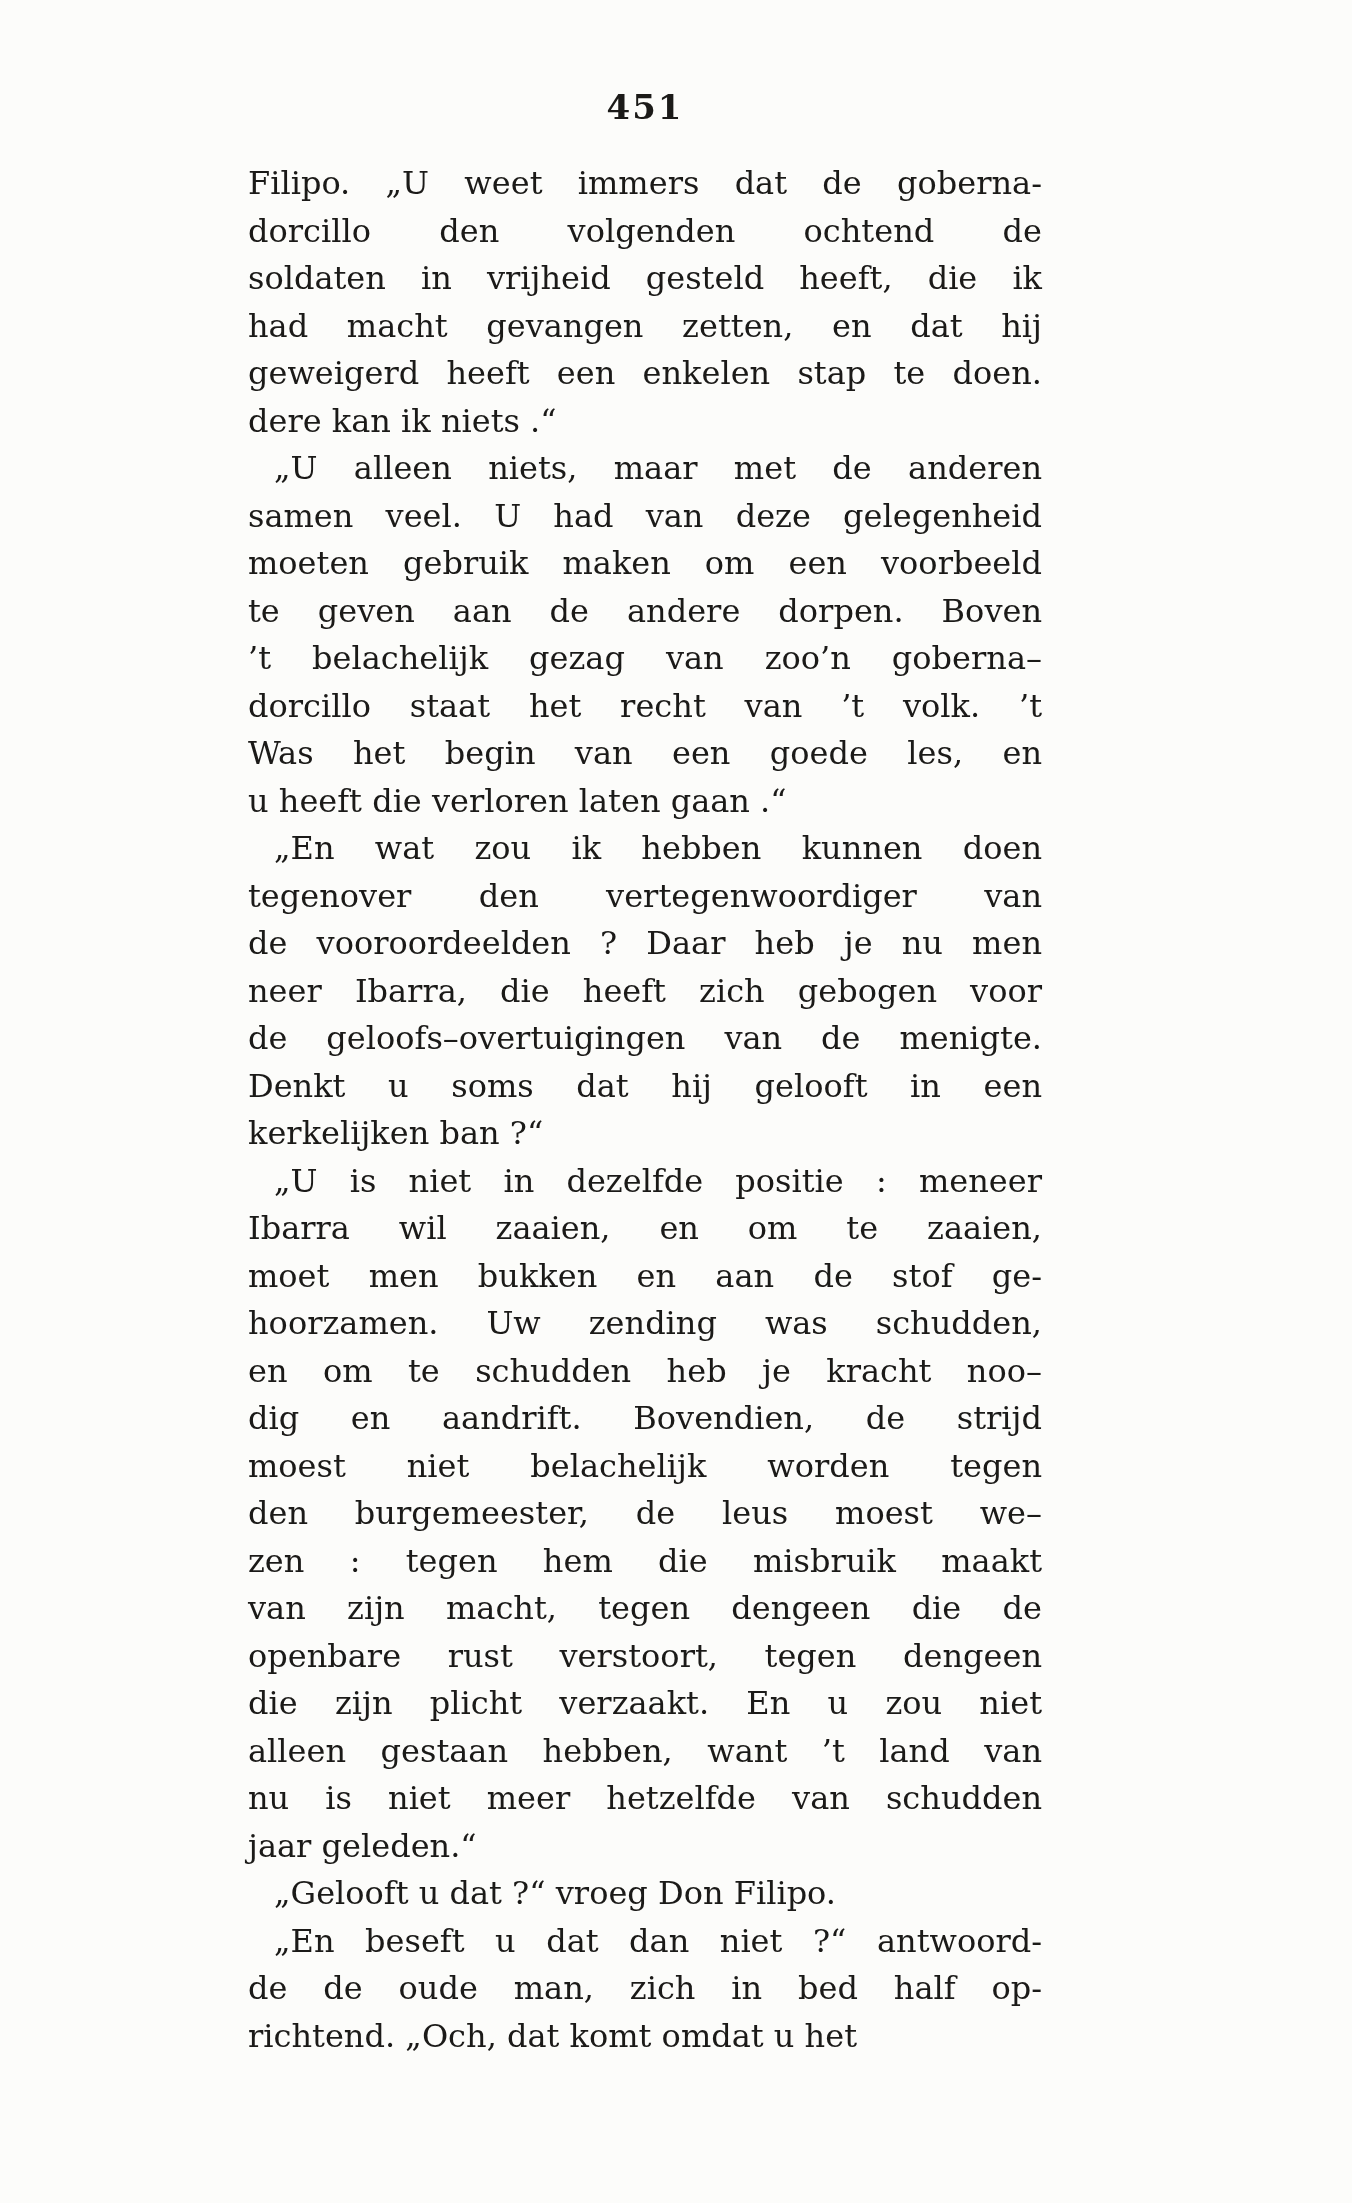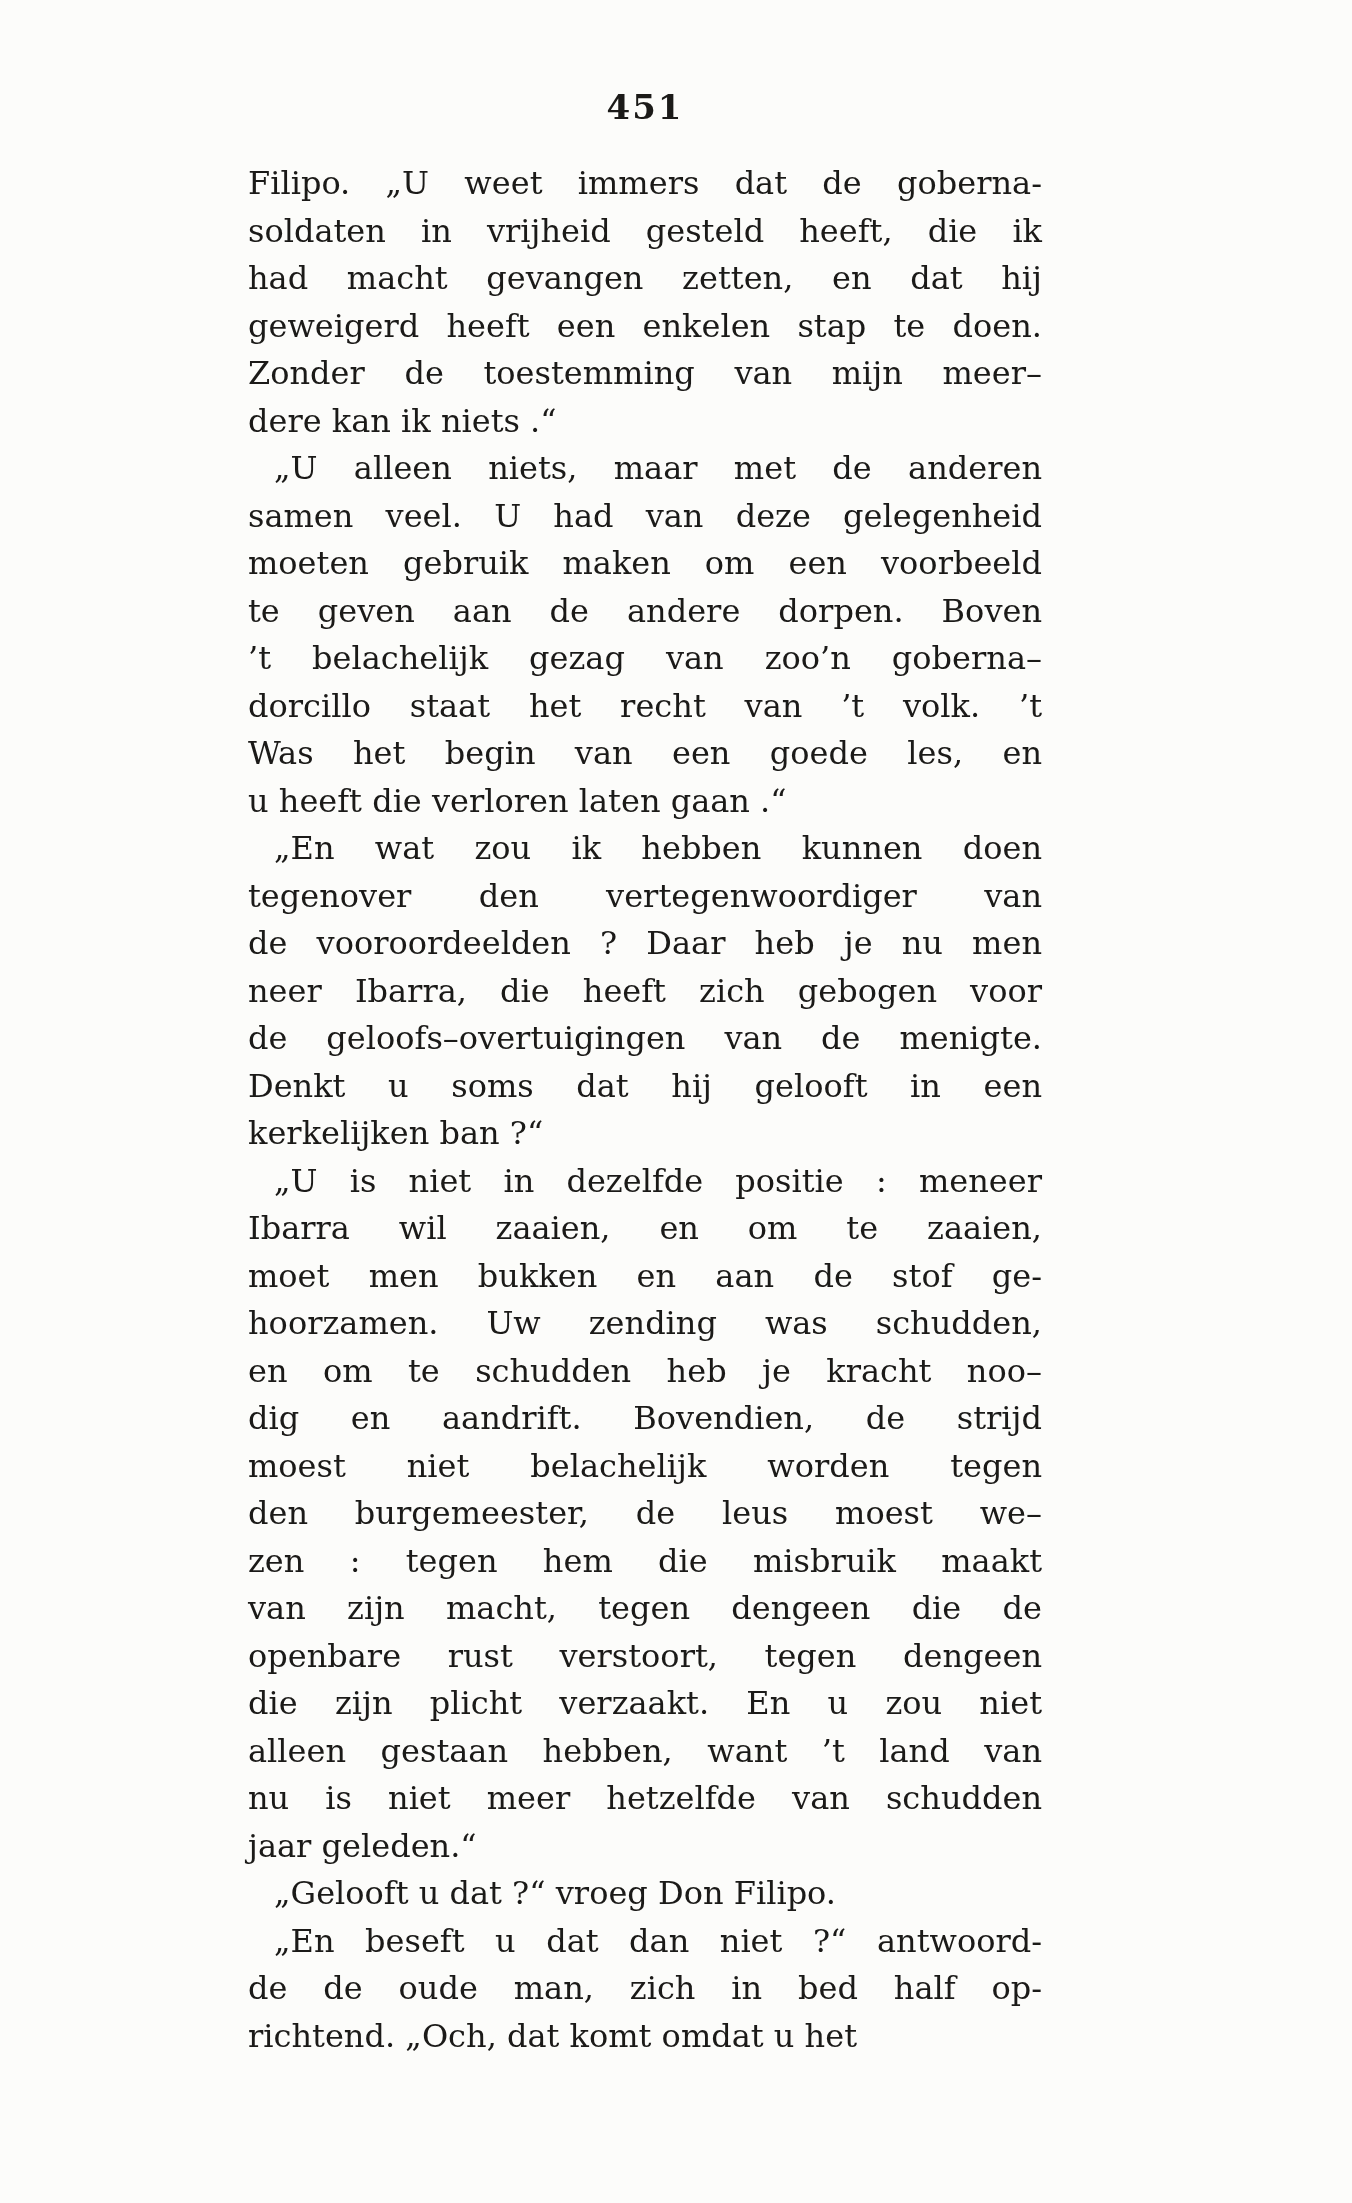--- a/index.html
+++ b/index.html
@@ -55,25 +55,25 @@
 </head>
 <body>
 
 <div class="page">
   <div class="sheet">
 
     <div class="page-number">451</div>
 
     <div class="line"><span>Filipo. „U weet immers dat de </span><span class="it">goberna-</span></div>
 
+    <div class="line"><span class="it">dorcillo</span><span> den volgenden ochtend de</span></div>
 
     <div class="line">soldaten in vrijheid gesteld heeft, die ik</div>
     <div class="line">had macht gevangen zetten, en dat hij</div>
     <div class="line">geweigerd heeft een enkelen stap te doen.</div>
-    <div class="line">Zonder de toestemming van mijn meer–</div>
     <div class="line last">dere kan ik niets .“</div>
 
     <div class="line indent">„U alleen niets, maar met de anderen</div>
     <div class="line">samen veel. U had van deze gelegenheid</div>
     <div class="line">moeten gebruik maken om een voorbeeld</div>
     <div class="line">te geven aan de andere dorpen. Boven</div>
 
     <div class="line"><span>’t belachelijk gezag van zoo’n </span><span class="it">goberna–</span></div>
 
     <div class="line"><span class="it">dorcillo</span><span> staat het recht van ’t volk. ’t</span></div>

